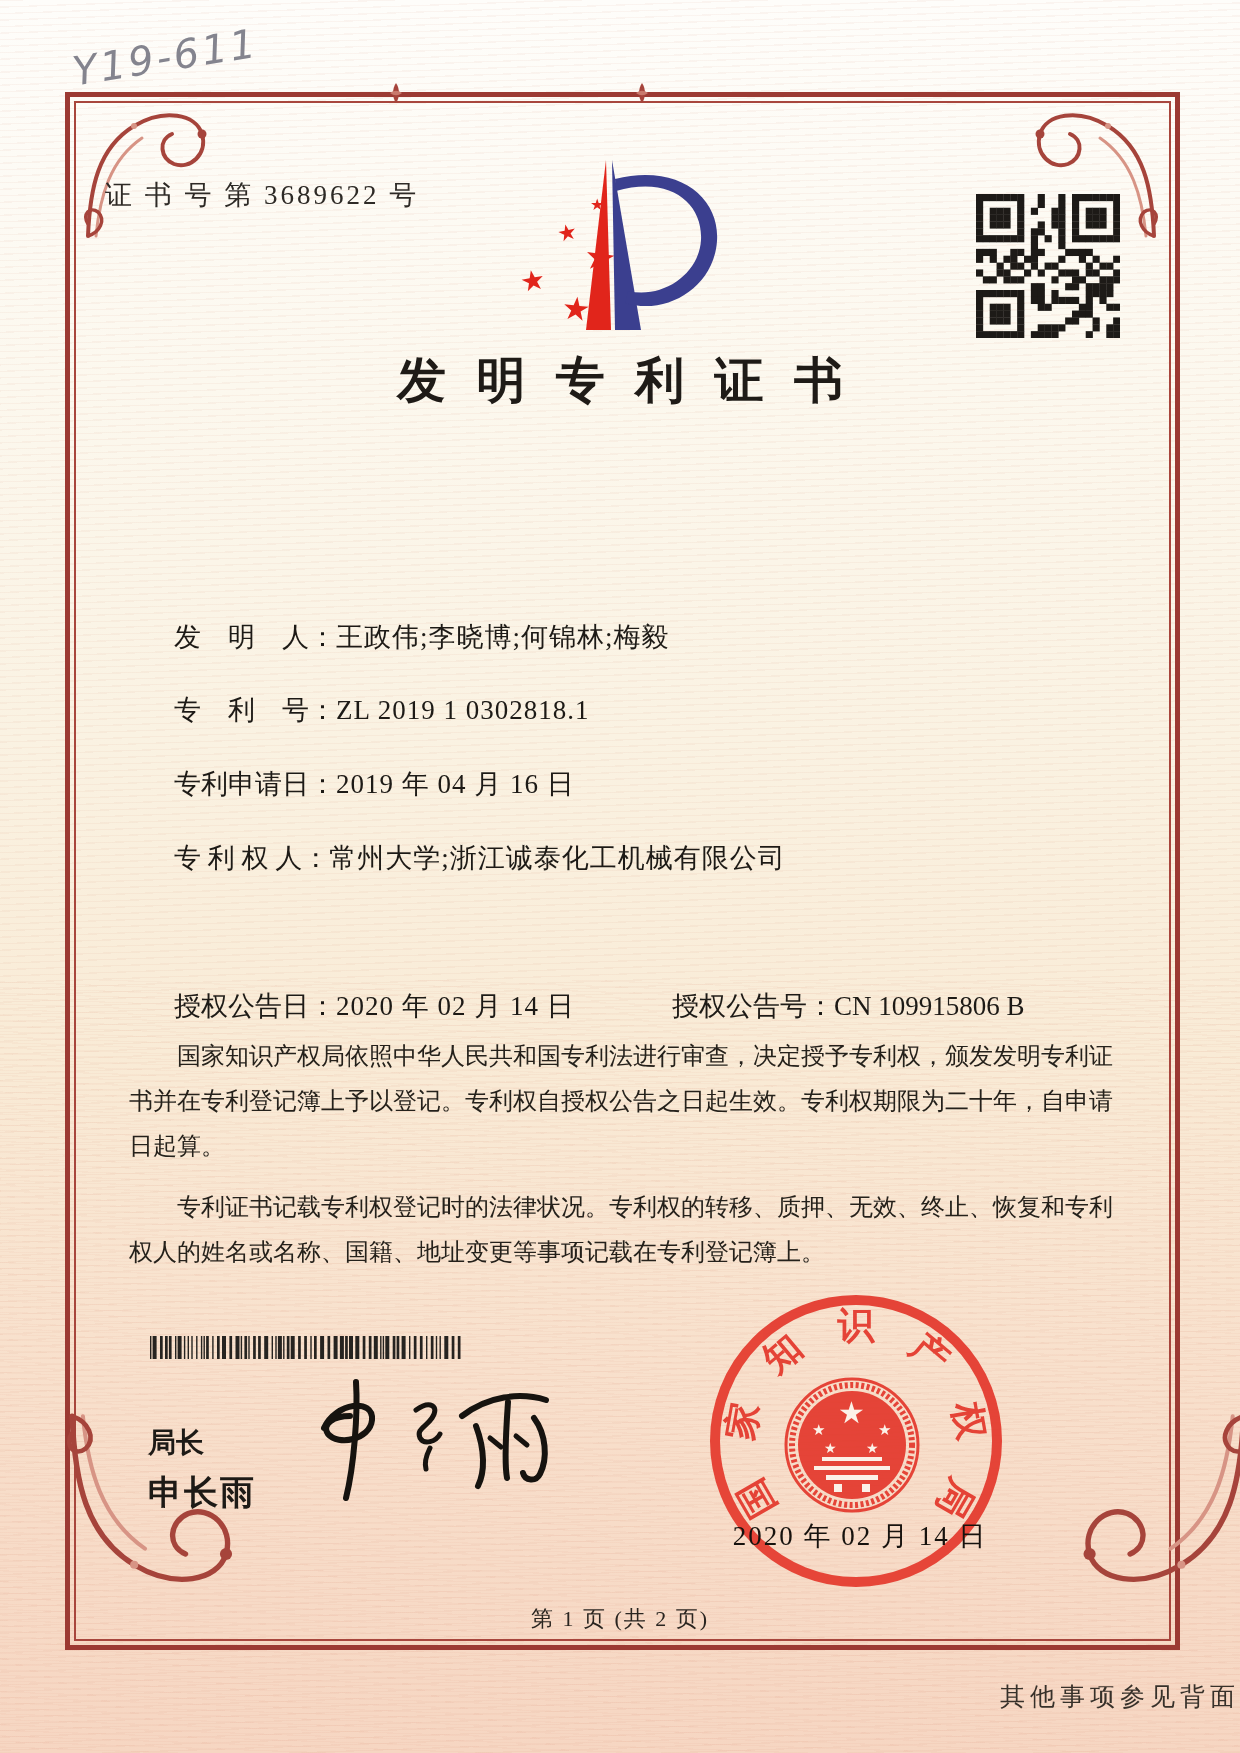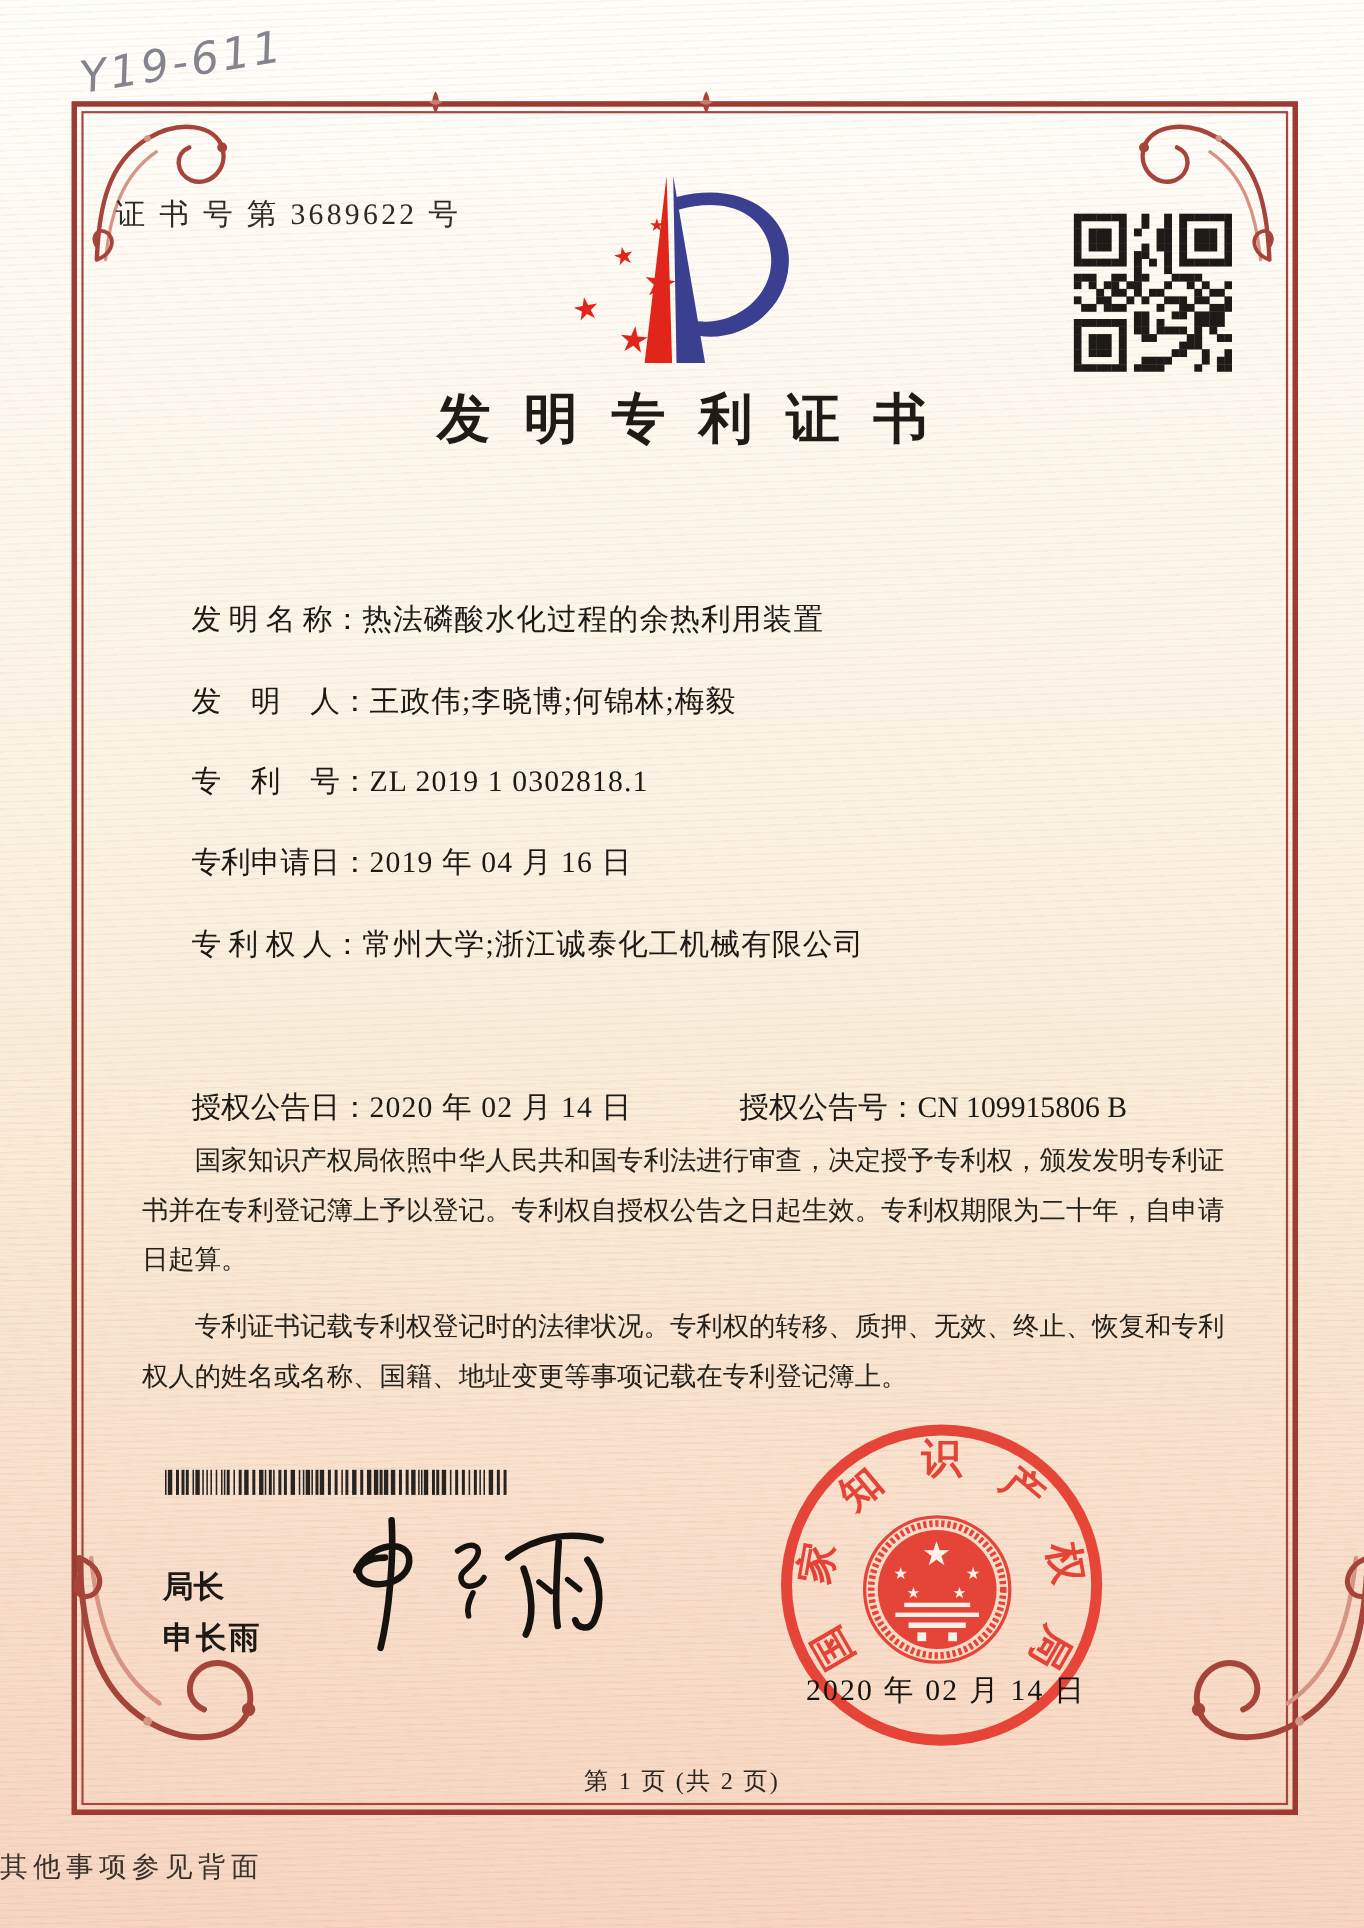--- a/index.html
+++ b/index.html
@@ -24,28 +24,28 @@
   .row{position:absolute;left:147px;font-size:27px;white-space:pre;color:#1d1a16;}
   .row .val{letter-spacing:1px;}
   .grant-no{position:absolute;left:645px;font-size:27px;white-space:pre;color:#1d1a16;}
   .paras{position:absolute;left:113px;top:1018px;width:1016px;font-size:24px;line-height:45px;
     text-align:justify;color:#25211b;}
   .paras p{margin:16px;text-indent:2em;}
   .barcode{position:absolute;left:150px;top:1336px;}
   .boss-title{position:absolute;left:148px;top:1424px;font-family:"Liberation Sans",sans-serif;
     font-weight:bold;font-size:28px;color:#1d1a16;}
   .boss-name{position:absolute;left:148px;top:1470px;font-family:"Liberation Sans",sans-serif;
-    font-weight:bold;font-size:28px;color:#1d1a16;letter-spacing:2px;}
+    font-weight:bold;font-size:34px;color:#1d1a16;letter-spacing:2px;}
   .signature{position:absolute;left:296px;top:1372px;}
   .seal{position:absolute;left:700px;top:1285px;}
   .seal-date{position:absolute;left:690px;top:1518px;width:340px;text-align:center;
     font-size:27px;color:#16120e;letter-spacing:2px;}
   .page-footer{position:absolute;left:65px;top:1604px;width:1110px;text-align:center;
     font-size:22px;color:#2a2520;letter-spacing:2px;}
-  .back-note{position:absolute;left:0;top:1680px;width:1240px;text-align:left;
+  .back-note{position:absolute;left:0;top:1680px;width:1240px;text-align:right;
     font-size:25px;color:#37312a;letter-spacing:5px;}
   .flourish{position:absolute;pointer-events:none;}
   .bud{position:absolute;pointer-events:none;}
 </style>
 </head>
 <body>
 
 <div class="paper">
   <div class="waves"></div>
   <div class="waves2"></div>
@@ -322,23 +322,20 @@
       <rect x="61.71" y="137.14" width="7.16" height="7.16" fill="#1d1a17"></rect>
       <rect x="68.57" y="137.14" width="7.16" height="7.16" fill="#1d1a17"></rect>
       <rect x="75.43" y="137.14" width="7.16" height="7.16" fill="#1d1a17"></rect>
       <rect x="109.71" y="137.14" width="7.16" height="7.16" fill="#1d1a17"></rect>
       <rect x="130.29" y="137.14" width="7.16" height="7.16" fill="#1d1a17"></rect>
       <rect x="137.14" y="137.14" width="7.16" height="7.16" fill="#1d1a17"></rect>
     </svg>
 
   <div class="title">发明专利证书</div>
 
-  <div class="row" style="top:514px">
-    <span>发 明 名 称：</span><span class="val">热法磷酸水化过程的余热利用装置</span>
-  </div>
   <div class="row" style="top:588px">
     <span>发    明    人：</span><span class="val">王政伟;李晓博;何锦林;梅毅</span>
   </div>
   <div class="row" style="top:661px">
     <span>专    利    号：</span><span class="val">ZL 2019 1 0302818.1</span>
   </div>
   <div class="row" style="top:735px">
     <span>专利申请日：</span><span class="val">2019 年 04 月 16 日</span>
   </div>
   <div class="row" style="top:809px">

